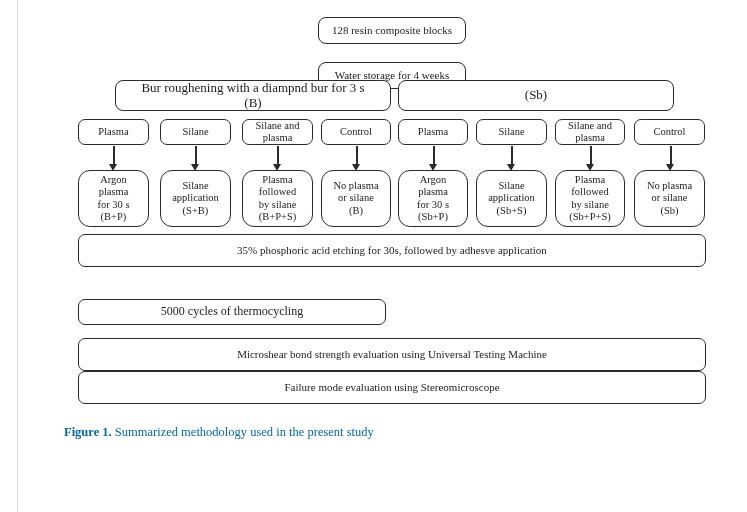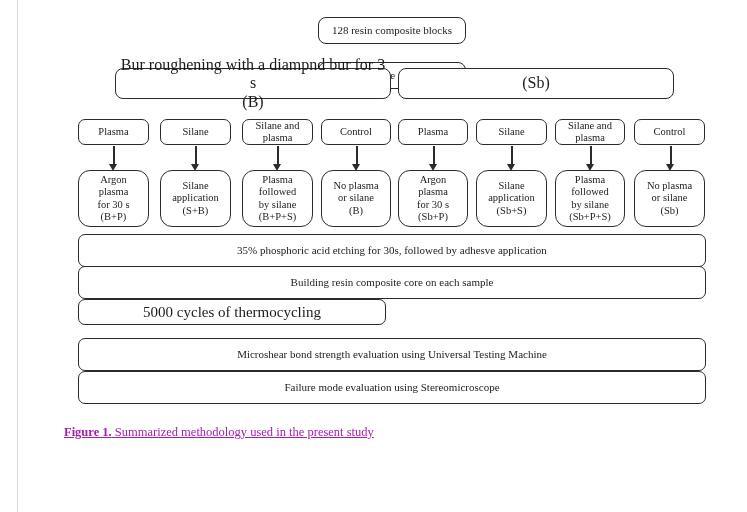--- a/index.html
+++ b/index.html
@@ -19,45 +19,45 @@
     border:1.6px solid #2b2b2b;
     background:#ffffff;
     display:flex;
     align-items:center;
     justify-content:center;
     text-align:center;
     white-space:pre-line;
     line-height:1.12;
   }
   .top-box{left:300px;width:148px;height:27px;border-radius:8px;font-size:11px;}
-  .branch-box{top:68px;width:276px;height:31px;border-radius:8px;font-size:16px;flex-direction:column;line-height:1.15;}
+  .branch-box{top:80px;width:276px;height:31px;border-radius:8px;font-size:13px;flex-direction:column;line-height:1.15;}
   .sub-box{top:119px;height:26px;border-radius:7px;font-size:10.5px;}
   .treat-box{top:170px;height:57px;border-radius:12px;font-size:10.5px;line-height:1.18;}
   .wide-box{left:60px;width:628px;height:33px;border-radius:7px;font-size:11px;}
-  .half-box{top:299px;height:26px;border-radius:7px;font-size:15px;}
+  .half-box{top:299px;height:26px;border-radius:7px;font-size:12px;}
   .arrow{
     position:absolute;top:146px;width:2px;height:18px;background:#2b2b2b;
   }
   .arrow:after{
     content:"";position:absolute;left:-3.5px;top:18px;
     border-left:4.5px solid transparent;border-right:4.5px solid transparent;
     border-top:7px solid #2b2b2b;
   }
   
   .c1{left:60px;width:71px;} .a1{left:94.5px;}
   .c2{left:142px;width:71px;} .a2{left:176.5px;}
   .c3{left:224px;width:71px;} .a3{left:258.5px;}
   .c4{left:303px;width:70px;} .a4{left:337.5px;}
   .c5{left:380px;width:70px;} .a5{left:414.5px;}
   .c6{left:458px;width:71px;} .a6{left:492.5px;}
   .c7{left:537px;width:70px;} .a7{left:571.5px;}
   .c8{left:616px;width:71px;} .a8{left:651.5px;}
   #caption{
     position:absolute;left:46px;top:425px;
-    font-size:12.5px;color:#a21caf;text-decoration:underline;
+    font-size:12.5px;color:#0369a1;
   }
   #caption b{font-weight:bold;}
 </style>
 </head>
 <body>
 
 <div id="page">
 
   <div class="box top-box" style="top:17px">128 resin composite blocks</div>
   <div class="box top-box" style="top:62px">Water storage for 4 weeks</div>
@@ -113,21 +113,20 @@
 (Sb+S)</div>
   <div class="box treat-box c7">Plasma
 followed
 by silane
 (Sb+P+S)</div>
   <div class="box treat-box c8">No plasma
 or silane
 (Sb)</div>
 
   <div class="box wide-box" style="top:234px">35% phosphoric acid etching for 30s, followed by adhesve application</div>
-  <div class="box wide-box" style="top:266px">Building resin composite core on each sample</div>
 
   <div class="box half-box" style="left:60px;width:308px">5000 cycles of thermocycling</div>
 
   <div class="box wide-box" style="top:371px">Failure mode evaluation using Stereomicroscope</div>
   <div class="box wide-box" style="top:338px">Microshear bond strength evaluation using Universal Testing Machine</div>
 
   <div id="caption"><b>Figure 1.</b><span> Summarized methodology used in the present study</span></div>
 
 </div>
 

